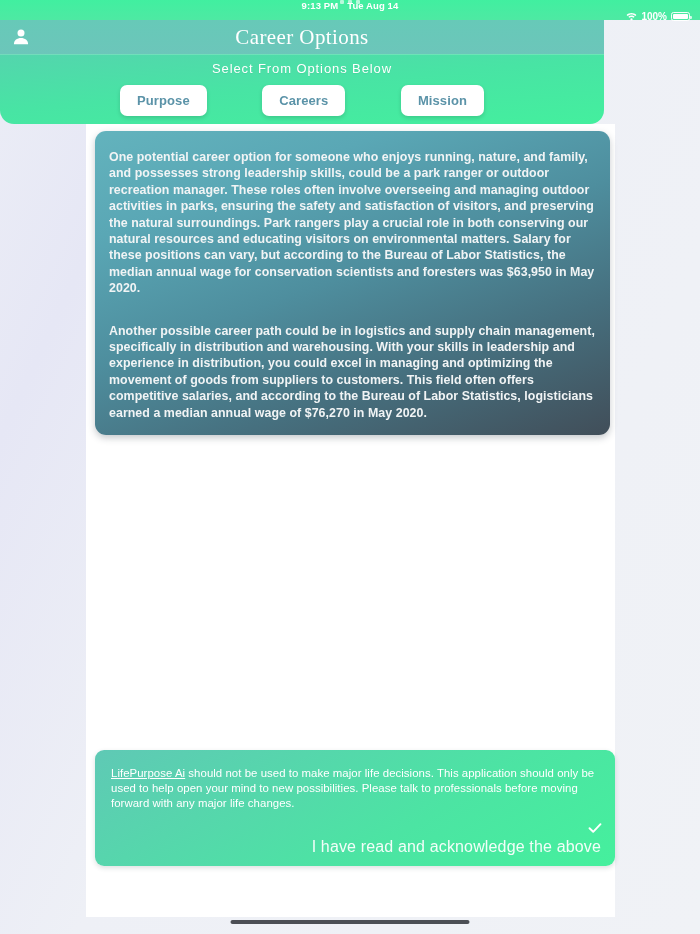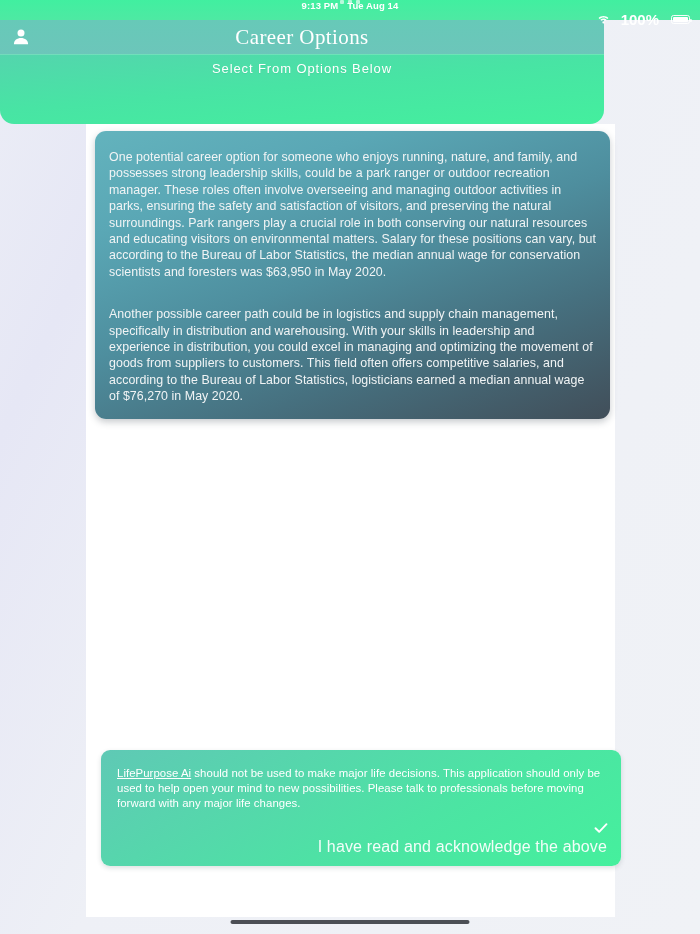--- a/index.html
+++ b/index.html
@@ -20,22 +20,22 @@
     display:flex; align-items:center; z-index:40;
     padding:0 10px;
     flex-direction:column;
   }
   .sb-left{ display:flex; align-items:center; gap:9px; color:#ffffff;
     font-size:9.5px; font-weight:bold; letter-spacing:.1px; }
   .sb-dots{ position:absolute; left:50%; transform:translateX(-50%);
     display:flex; gap:4px; }
   .sb-dots i{ width:4px; height:4px; border-radius:1px;
     background:rgba(255,255,255,.62); display:block; }
-  .sb-right{ margin-left:auto; display:flex; align-items:center; gap:12px;
-    color:#fff; font-size:15px; font-weight:bold; }
+  .sb-right{ margin-left:auto; display:flex; align-items:center; gap:4px;
+    color:#fff; font-size:10px; font-weight:bold; }
   .wifi-ic{ width:11px; height:9px; position:relative; display:inline-block; }
   .wifi-ic svg{ display:block; }
   .batt{ width:19px; height:9.5px; border:1.2px solid rgba(255,255,255,.95);
     border-radius:2.5px; position:relative; display:inline-block; padding:1px; }
   .batt::after{ content:""; position:absolute; right:-3px; top:3px;
     width:1.6px; height:3.5px; background:rgba(255,255,255,.75);
     border-radius:0 1px 1px 0; }
   .batt i{ display:block; width:100%; height:100%; background:#fff; border-radius:1px; }
 
   
@@ -85,20 +85,21 @@
   }
 
   
   .answer-card{
     position:absolute; left:95px; top:131px; width:515px;
     padding:18px 14px 14px 14px;
     border-radius:11px;
     background:linear-gradient(160deg,#63b3bd 0%,#5aa7b5 22%,#4e8e9e 48%,#46707f 72%,#414e59 100%);
     box-shadow:0 3px 7px rgba(40,50,60,.26);
     z-index:20;
+    font-weight:bold;
   }
   .answer-card p{
     color:#f1f4f5; font-size:12.4px; line-height:16.4px;
     letter-spacing:.05px;
   }
   .answer-card p + p{ margin-top:26px; }
 
   
   .actions{
     position:absolute; top:716px; left:86px; width:595px;
@@ -112,21 +113,21 @@
     display:flex; align-items:center; justify-content:center; gap:7px;
     color:#ffffff; font-size:12.5px; font-weight:bold;
     font-family:"Liberation Sans", sans-serif;
     box-shadow:0 2px 3px rgba(0,0,0,.12);
     cursor:pointer;
   }
   .actbtn svg{ display:block; }
 
   
   .disclaimer{
-    position:absolute; left:101px; top:750px; width:520px; height:116px;
+    position:absolute; left:95px; top:750px; width:520px; height:116px;
     border-radius:9px;
     background:linear-gradient(150deg,#5fc9b5 0%,#56d6ac 30%,#4ce4a3 62%,#45f09d 100%);
     box-shadow:0 2px 5px rgba(40,60,60,.16);
     padding:16px 20px 0 16px;
     z-index:22;
   }
   .disclaimer .dtext{
     color:#ffffff; font-size:11.4px; line-height:15px; letter-spacing:.05px;
   }
   .disclaimer .brand{ text-decoration:underline; }
@@ -179,20 +180,25 @@
       <svg width="18" height="18" viewBox="0 0 18 18">
         <circle cx="9" cy="5.1" r="3.5" fill="#ffffff"></circle>
         <path d="M1.9 16.2c0-3.9 3.2-6.1 7.1-6.1s7.1 2.2 7.1 6.1z" fill="#ffffff"></path>
       </svg>
     </span>
     <div class="nav-title">Career Options</div>
   </div>
 
   <div class="subtitle">Select  From  Options  Below</div>
 
+  <div class="optrow">
+    <button class="optbtn">Purpose</button>
+    <button class="optbtn">Careers</button>
+    <button class="optbtn">Mission</button>
+  </div>
 </div>
 
 <div class="sheet"></div>
 
 <div class="answer-card">
   <p>One potential career option for someone who enjoys running, nature, and family, and possesses strong leadership skills, could be a park ranger or outdoor recreation manager. These roles often involve overseeing and managing outdoor activities in parks, ensuring the safety and satisfaction of visitors, and preserving the natural surroundings. Park rangers play a crucial role in both conserving our natural resources and educating visitors on environmental matters. Salary for these positions can vary, but according to the Bureau of Labor Statistics, the median annual wage for conservation scientists and foresters was $63,950 in May 2020.</p>
   <p>Another possible career path could be in logistics and supply chain management, specifically in distribution and warehousing. With your skills in leadership and experience in distribution, you could excel in managing and optimizing the movement of goods from suppliers to customers. This field often offers competitive salaries, and according to the Bureau of Labor Statistics, logisticians earned a median annual wage of $76,270 in May 2020.</p>
 </div>
 
 <div class="actions">

